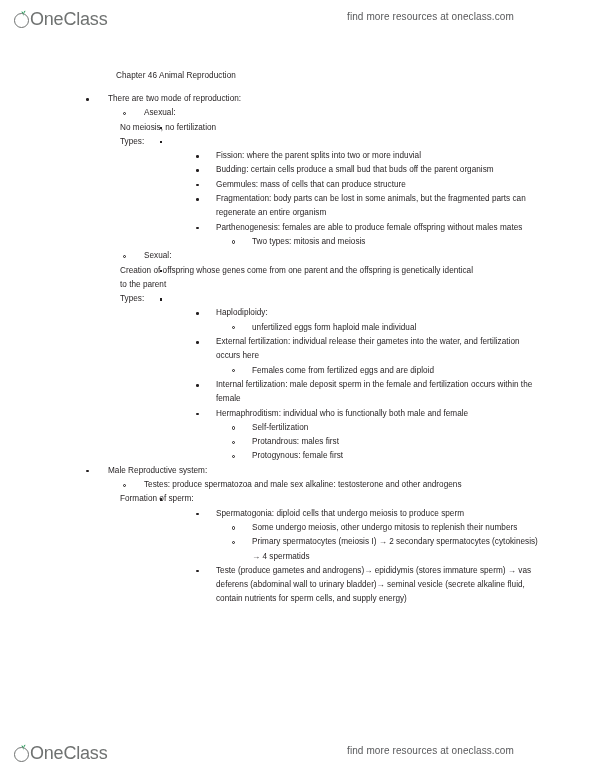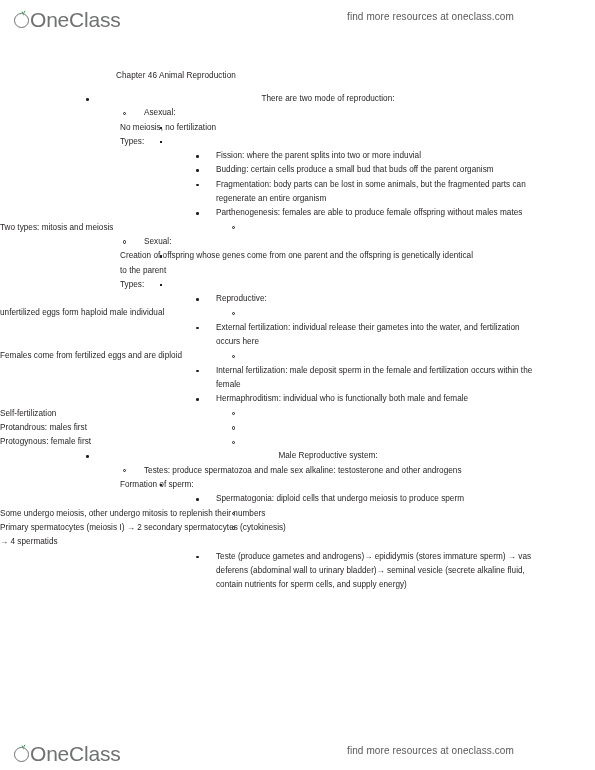--- a/index.html
+++ b/index.html
@@ -53,21 +53,21 @@
   }
   .logo-leaf {
     position: absolute;
     left: 5.5px;
     top: -1px;
     width: 7px;
     height: 7px;
   }
   .logo-text {
     font-family: "Liberation Sans", sans-serif;
-    font-size: 21px;
+    font-size: 18px;
     letter-spacing: -0.2px;
     color: #6f7271;
     line-height: 17px;
     margin-left: -1px;
   }
   .tagline {
     position: absolute;
     left: 347px;
     font-size: 10px;
     color: #58595b;
@@ -143,33 +143,33 @@
   }
   .b-square {
     width: 2.4px;
     height: 2.4px;
     background: #231f20;
     top: 6px;
   }
 
   
   .L1 > .bullet { left: 86px; }
-  .L1 > .txt    { margin-left: 108px; width: 440px; text-align: center; }
+  .L1 > .txt    { margin-left: 108px; width: 440px; }
 
   .L2 > .bullet { left: 123px; }
   .L2 > .txt    { margin-left: 144px; width: 400px; }
 
   .L3 > .bullet { left: 160px; }
   .L3 > .txt    { margin-left: 120px; width: 362px; }
 
   .L4 > .bullet { left: 196px; }
   .L4 > .txt    { margin-left: 216px; width: 322px; }
 
   .L5 > .bullet { left: 232px; }
-  .L5 > .txt    { width: 286px; }
+  .L5 > .txt    { margin-left: 252px; width: 286px; }
 </style>
 </head>
 <body>
 
 <div class="brand-bar" id="header-bar">
   <div class="logo">
     <span class="logo-mark">
       <span class="logo-ring"></span>
       <svg class="logo-leaf" viewBox="0 0 14 14" xmlns="http://www.w3.org/2000/svg" aria-hidden="true">
         <path d="M7 13 L7 6 Q7 2 10.5 1 Q11.5 4.5 8 6 Z" fill="#2f9e5f"></path>
@@ -203,20 +203,24 @@
       <li class="item L4">
         <span class="bullet b-disc"></span>
         <span class="txt">Fission: where the parent splits into two or more induvial</span>
       </li>
       <li class="item L4">
         <span class="bullet b-disc"></span>
         <span class="txt">Budding: certain cells produce a small bud that buds off the parent organism</span>
       </li>
       <li class="item L4">
         <span class="bullet b-disc"></span>
+        <span class="txt">Gemmules: mass of cells that can produce structure</span>
+      </li>
+      <li class="item L4">
+        <span class="bullet b-disc"></span>
         <span class="txt">Fragmentation: body parts can be lost in some animals, but the fragmented parts can regenerate an entire organism</span>
       </li>
       <li class="item L4">
         <span class="bullet b-disc"></span>
         <span class="txt">Parthenogenesis: females are able to produce female offspring without males mates</span>
       </li>
       <li class="item L5">
         <span class="bullet b-circle"></span>
         <span class="txt">Two types: mitosis and meiosis</span>
       </li>
@@ -230,21 +234,21 @@
       </li>
       <li class="item L3">
         <span class="bullet b-square"></span>
       </li>
       <li class="item L3">
         <span class="bullet b-square"></span>
         <span class="txt">Types:</span>
       </li>
       <li class="item L4">
         <span class="bullet b-disc"></span>
-        <span class="txt">Reproductive:</span>
+        <span class="txt">Haplodiploidy:</span>
       </li>
       <li class="item L5">
         <span class="bullet b-circle"></span>
         <span class="txt">unfertilized eggs form haploid male individual</span>
       </li>
       <li class="item L4">
         <span class="bullet b-disc"></span>
         <span class="txt"> External fertilization: individual release their gametes into the water, and fertilization occurs here</span>
       </li>
       <li class="item L5">

